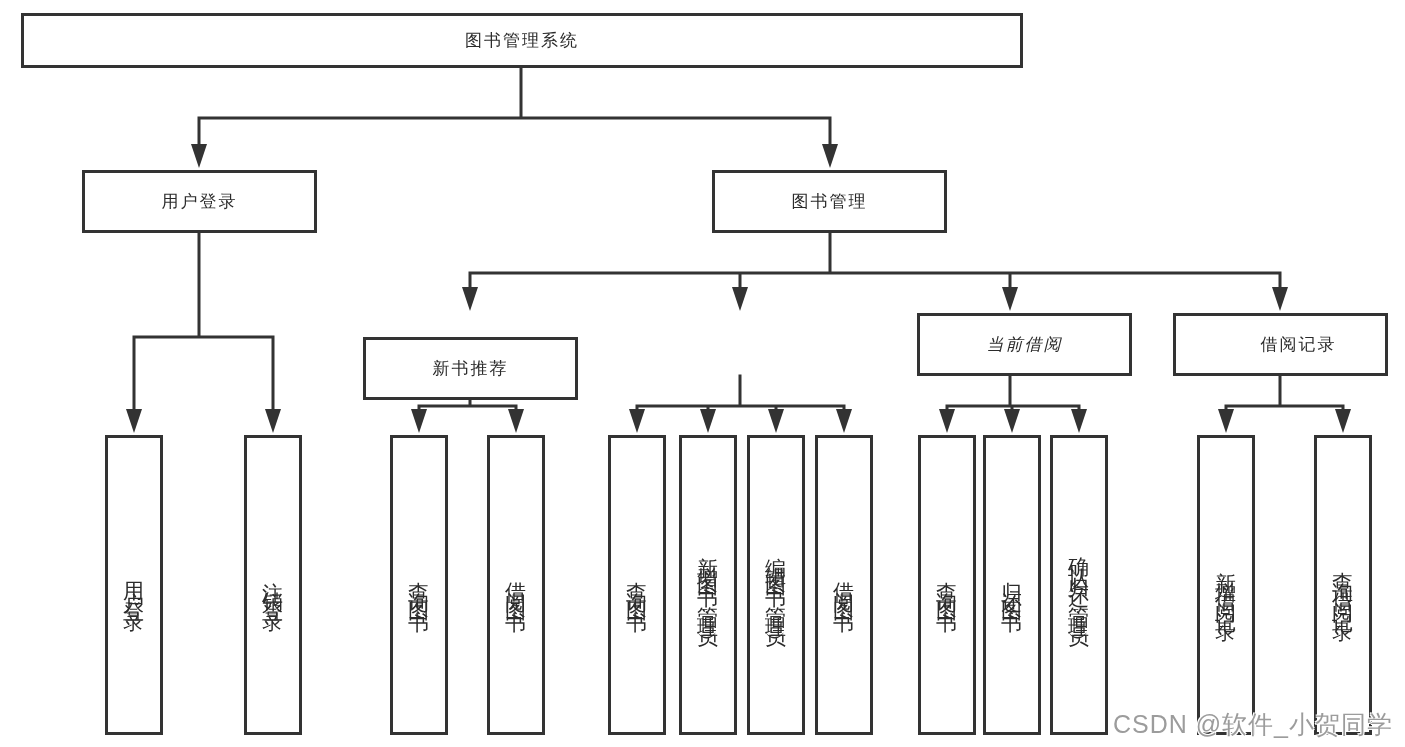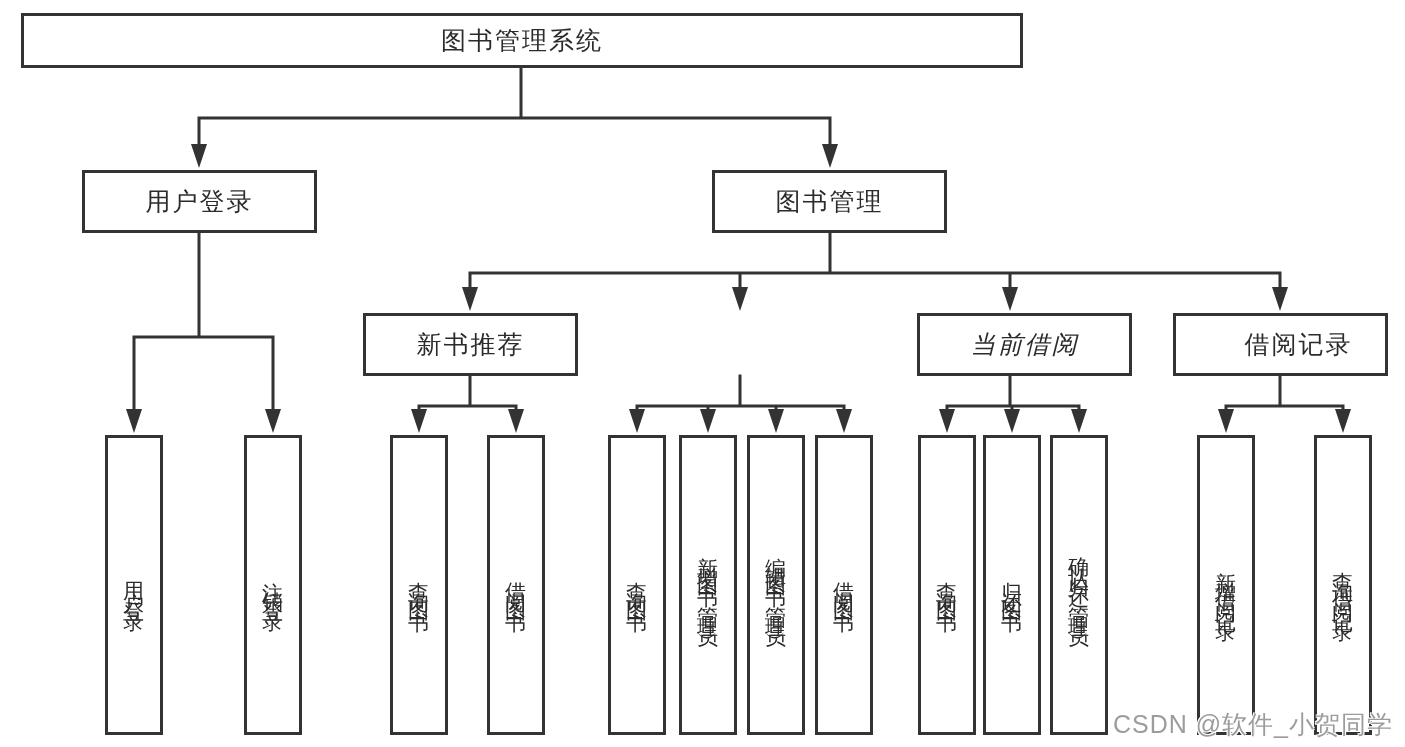--- a/index.html
+++ b/index.html
@@ -12,27 +12,27 @@
   }
   svg.wires{position:absolute;left:0;top:0;width:1405px;height:747px;}
   .wire{stroke:var(--line,#333);stroke-width:3;fill:none;stroke-linecap:square;}
   .head{fill:var(--line,#333);stroke:none;}
   .node{
     position:absolute;box-sizing:border-box;
     border:3px solid var(--line,#333);
     background:#fff;color:var(--text,#2b2b2b);
     display:flex;align-items:center;justify-content:center;
   }
-  .h-node{font-size:25px;letter-spacing:2px;white-space:nowrap;}
+  .h-node{font-size:17px;letter-spacing:2px;white-space:nowrap;}
   .root{left:21px;top:13px;width:1002px;height:55px;}
   .l1{top:170px;width:235px;height:63px;}
   .l1-a{left:82px;}
   .l1-b{left:712px;text-align:right;}
   .l2{top:313px;width:215px;height:63px;}
-  .l2-a{left:363px;}
+  .l2-a{left:363px;margin-top:24px;}
   .l2-b{left:633px;}
   .l2-c{left:917px;font-style:italic;}
   .l2-d{left:1173px;padding-left:36px;}
   .leaf{top:435px;width:58px;height:300px;}
   .leaf span{
     writing-mode:vertical-rl;text-orientation:mixed;
     font-size:21px;letter-spacing:10px;line-height:1;
     white-space:nowrap;
   }
   .lf-1{left:105px;}  .lf-2{left:244px;}

